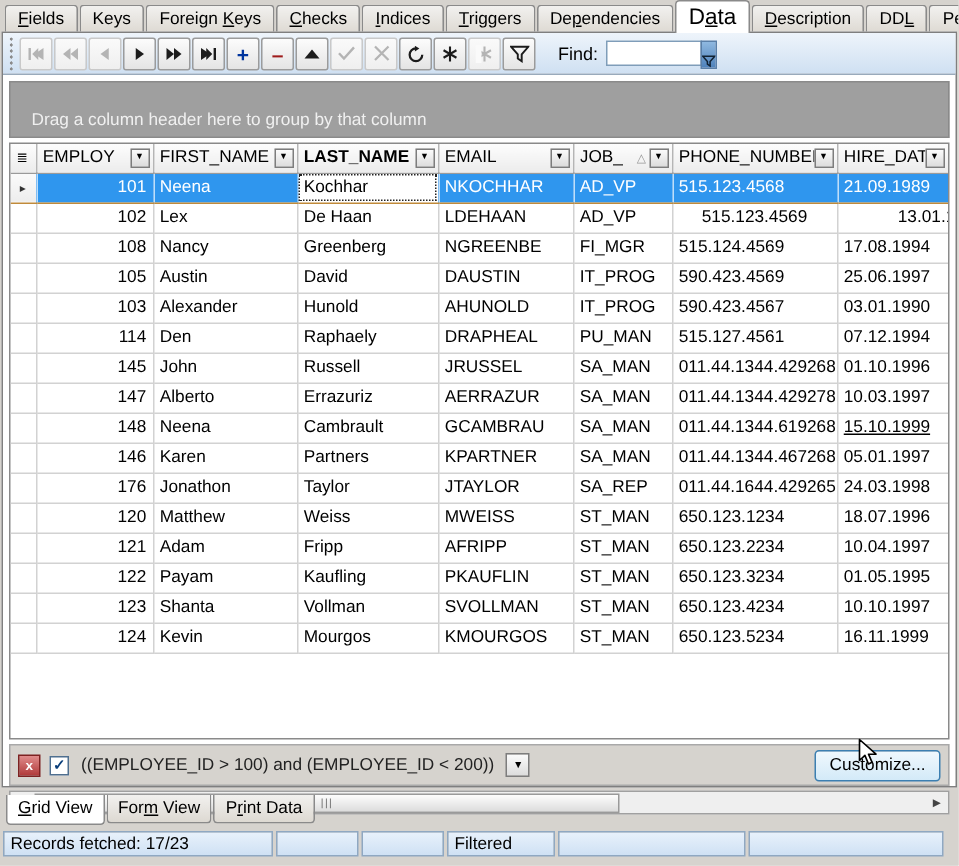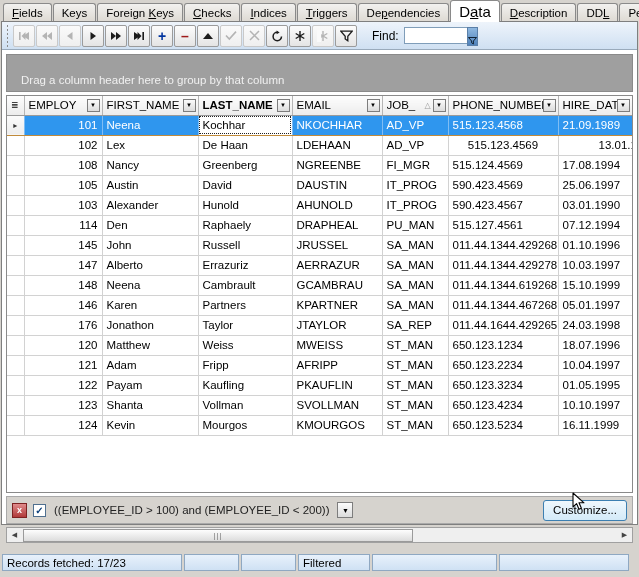--- a/index.html
+++ b/index.html
@@ -661,21 +661,21 @@
               <td class="" style="width: 74px;">10.03.1997</td>
             </tr>
             <tr class="">
               <td class="rowind"></td>
               <td class="num" style="width: 78px;">148</td>
               <td class="" style="width: 96px;">Neena</td>
               <td class="" style="width: 94px;">Cambrault</td>
               <td class="" style="width: 90px;">GCAMBRAU</td>
               <td class="" style="width: 66px;">SA_MAN</td>
               <td class="" style="width: 110px;">011.44.1344.619268</td>
-              <td class="" style="width: 74px;">15.10.1999</td>
+              <td class="" style="width: 74px; text-decoration: underline;">15.10.1999</td>
             </tr>
             <tr class="">
               <td class="rowind"></td>
               <td class="num" style="width: 78px;">146</td>
               <td class="" style="width: 96px;">Karen</td>
               <td class="" style="width: 94px;">Partners</td>
               <td class="" style="width: 90px;">KPARTNER</td>
               <td class="" style="width: 66px;">SA_MAN</td>
               <td class="" style="width: 110px;">011.44.1344.467268</td>
               <td class="" style="width: 74px;">05.01.1997</td>
@@ -754,20 +754,25 @@
 
     <div class="hscroll">
       <div class="hs-arrow">◀</div>
       <div class="hs-thumb">|||</div>
       <div class="hs-track"></div>
       <div class="hs-arrow">▶</div>
     </div>
 
   </div>
 
+  <div class="viewtabs" id="viewTabs">
+      <div class="vtab active"><span><u>G</u>rid View</span></div>
+      <div class="vtab"><span>For<u>m</u> View</span></div>
+      <div class="vtab"><span>P<u>r</u>int Data</span></div>
+    </div>
 
   <div class="statusbar" id="statusBar">
       <div class="scell" style="width: 180px;">Records fetched: 17/23</div>
       <div class="scell" style="width: 55px;"></div>
       <div class="scell" style="width: 55px;"></div>
       <div class="scell" style="width: 72px;">Filtered</div>
       <div class="scell" style="width: 125px;"></div>
       <div class="scell" style="width: 130px;"></div>
     </div>
 

